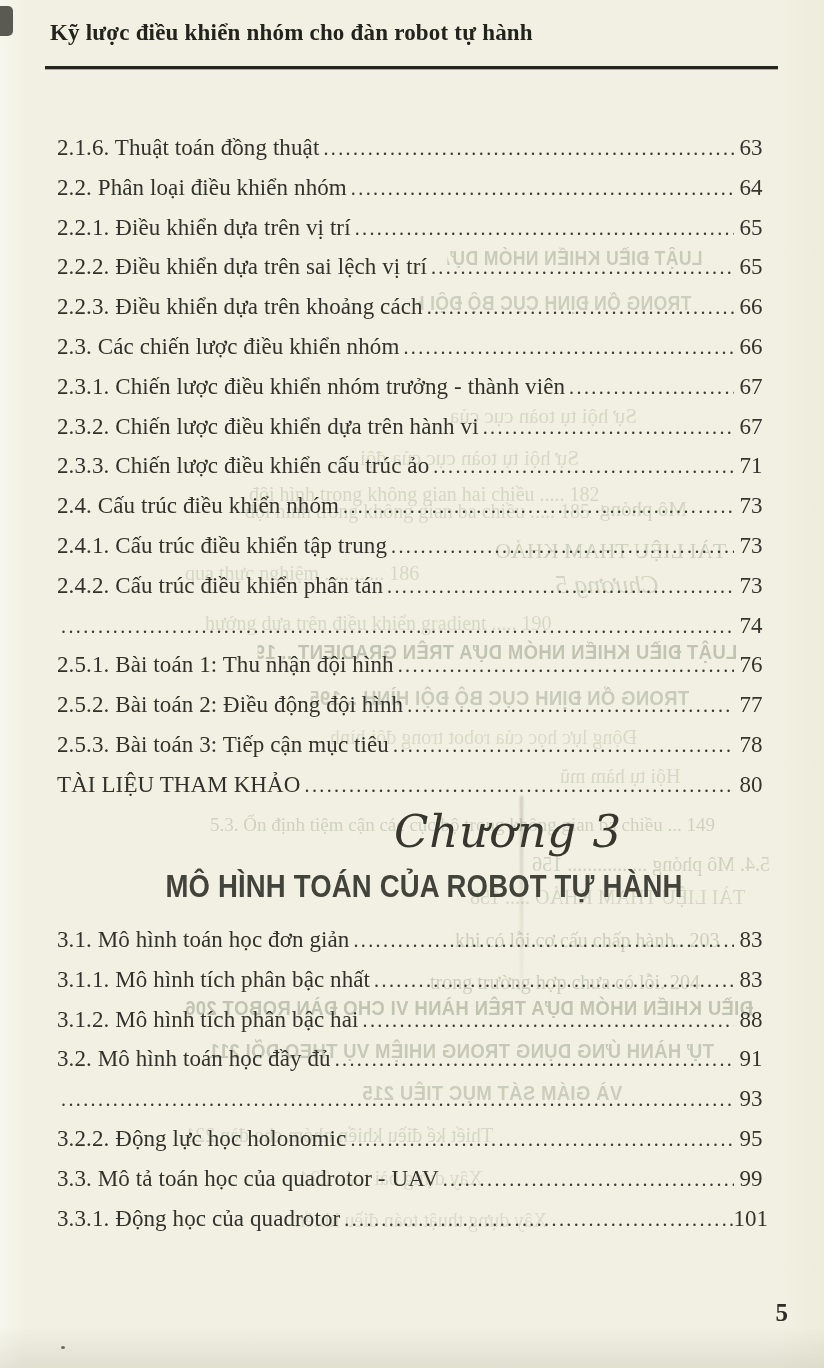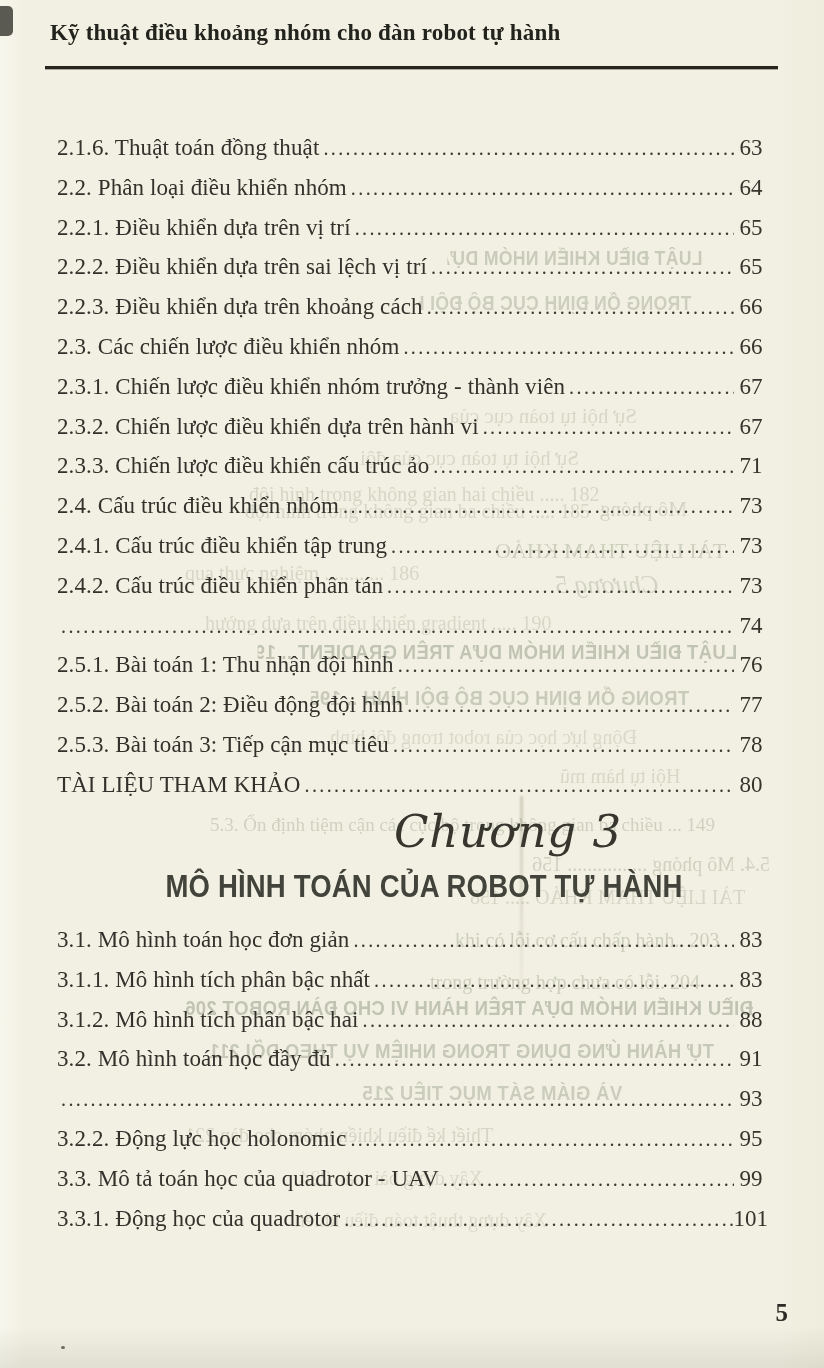--- a/index.html
+++ b/index.html
@@ -123,21 +123,21 @@
       <div class="ghost" style="left: 455px; top: 929px; font-size: 20px; opacity: 0.42;">khi có lỗi cơ cấu chấp hành.. 203</div>
       <div class="ghost" style="left: 430px; top: 971px; font-size: 20px; opacity: 0.42;">trong trường hợp chưa có lỗi. 204</div>
       <div class="ghost ghost-bold" style="left: 95px; top: 996px; font-size: 21px; opacity: 0.5; width: 700px; transform: scale(-0.88, 1);">ĐIỀU KHIỂN NHÓM DỰA TRÊN HÀNH VI CHO ĐÀN ROBOT  206</div>
       <div class="ghost ghost-bold" style="left: 150px; top: 1039px; font-size: 21px; opacity: 0.45; width: 600px; transform: scale(-0.88, 1);">TỰ HÀNH ỨNG DỤNG TRONG NHIỆM VỤ THEO DÕI  211</div>
       <div class="ghost ghost-bold" style="left: 265px; top: 1081px; font-size: 21px; opacity: 0.4; width: 380px; transform: scale(-0.88, 1);">VÀ GIÁM SÁT MỤC TIÊU  215</div>
       <div class="ghost" style="left: 185px; top: 1124px; font-size: 20px; opacity: 0.32; transform: scale(-1, 1);">Thiết kế điều khiển nhóm cho đàn  221</div>
       <div class="ghost" style="left: 300px; top: 1167px; font-size: 20px; opacity: 0.28; transform: scale(-1, 1);">Xây dựng bài toán  224</div>
       <div class="ghost" style="left: 295px; top: 1209px; font-size: 20px; opacity: 0.26; transform: scale(-1, 1);">Xây dựng thuật toán điều khiển</div>
     </div>
 
-  <div class="running-header">Kỹ thuật điều khoảng nhóm cho đàn robot tự hành</div>
+  <div class="running-header">Kỹ lược điều khiển nhóm cho đàn robot tự hành</div>
   <div class="header-rule"></div>
 
   <div class="toc toc-1" id="toc1">
       <div class="toc-row">
         <span class="toc-label">2.1.6. Thuật toán đồng thuật</span>
         <span class="toc-dots">................................................................................................................................................................</span>
         <span class="toc-page">63</span>
       </div>
       <div class="toc-row">
         <span class="toc-label">2.2. Phân loại điều khiển nhóm</span>

